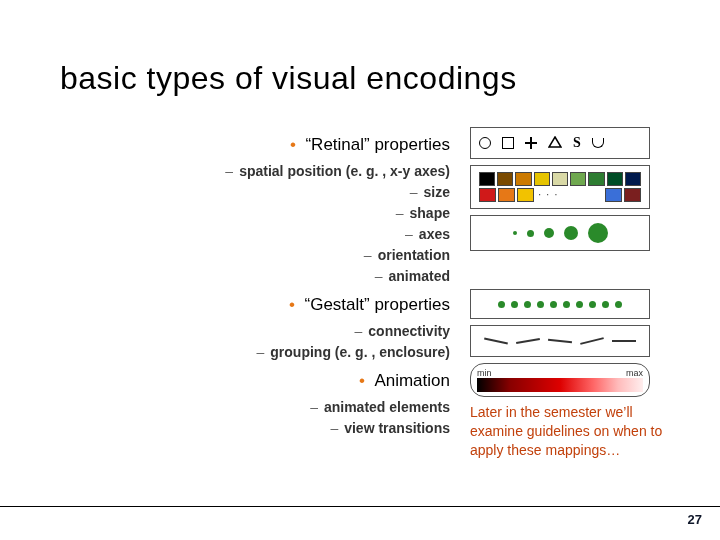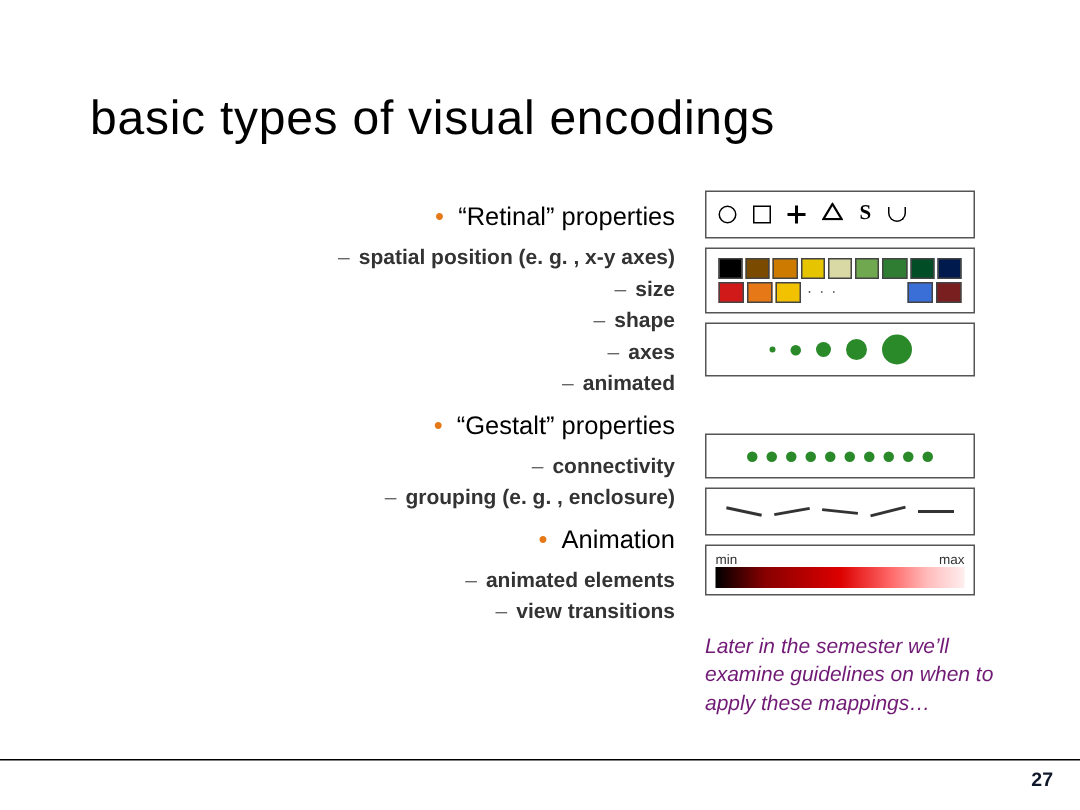--- a/index.html
+++ b/index.html
@@ -80,30 +80,28 @@
   
   .size-row { display:flex; align-items:center; gap:10px; height:22px; justify-content:center; }
   .dot { background:#2a8a2a; border-radius:50%; }
   
   .dotsline { display:flex; align-items:center; gap:6px; height:16px; justify-content:center; }
   .gd { width:7px;height:7px;background:#2a8a2a;border-radius:50%; }
   
   .lines-row { display:flex; gap:8px; align-items:center; height:18px; justify-content:center; }
   .ln { width:24px; height:2px; background:#333; }
   
-  .grad-panel { padding:4px 6px; }
+  .grad-panel { padding:4px 6px;border-radius:14px; }
   .grad-labels { display:flex; justify-content:space-between; font-size:9px; color:#333; }
   .grad-bar { height:14px; background:linear-gradient(to right,#000 0%,#800 20%,#d00 50%,#f66 70%,#fbb 85%,#fee 100%); }
   .note {
     font-size: 14px;
-    color: #701a75;
+    color: #c2410c;
     line-height: 1.35;
-    margin-top: 18px;
     width: 195px;
-    font-style: italic;
   }
   .footer {
     position: absolute;
     bottom: 8px;
     left: 0;
     right: 0;
     height: 26px;
     border-top: 1px solid #000;
     background: #fff;
   }
@@ -124,20 +122,21 @@
 
   <div class="content">
     <div class="left">
 
       <div class="bullet-main">•&nbsp;&nbsp;<span class="bm-text">“Retinal” properties</span></div>
       <div class="sub-list">
         <div class="sub-item"><span class="dash">–</span><span class="si-text">spatial position (e. g. , x-y axes)</span></div>
         <div class="sub-item"><span class="dash">–</span><span class="si-text">size</span></div>
         <div class="sub-item"><span class="dash">–</span><span class="si-text">shape</span></div>
         <div class="sub-item"><span class="dash">–</span><span class="si-text">axes</span></div>
+        <div class="sub-item"><span class="dash">–</span><span class="si-text">orientation</span></div>
         <div class="sub-item"><span class="dash">–</span><span class="si-text">animated</span></div>
       </div>
 
       <div class="bullet-main">•&nbsp;&nbsp;<span class="bm-text">“Gestalt” properties</span></div>
       <div class="sub-list">
         <div class="sub-item"><span class="dash">–</span><span class="si-text">connectivity</span></div>
         <div class="sub-item"><span class="dash">–</span><span class="si-text">grouping (e. g. , enclosure)</span></div>
       </div>
 
       <div class="bullet-main">•&nbsp;&nbsp;<span class="bm-text">Animation</span></div>

